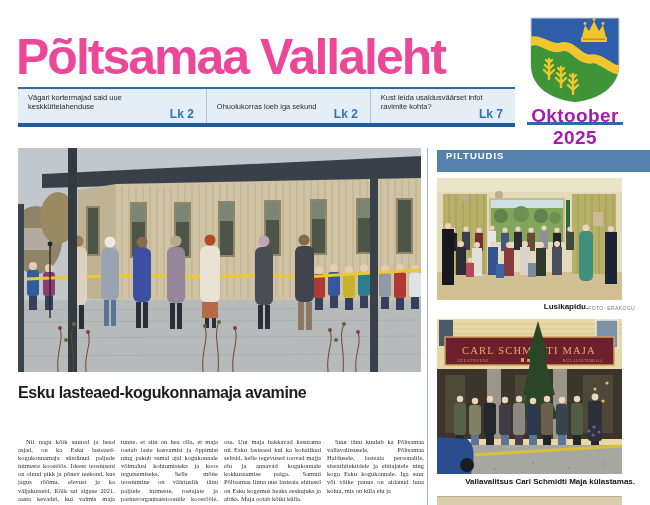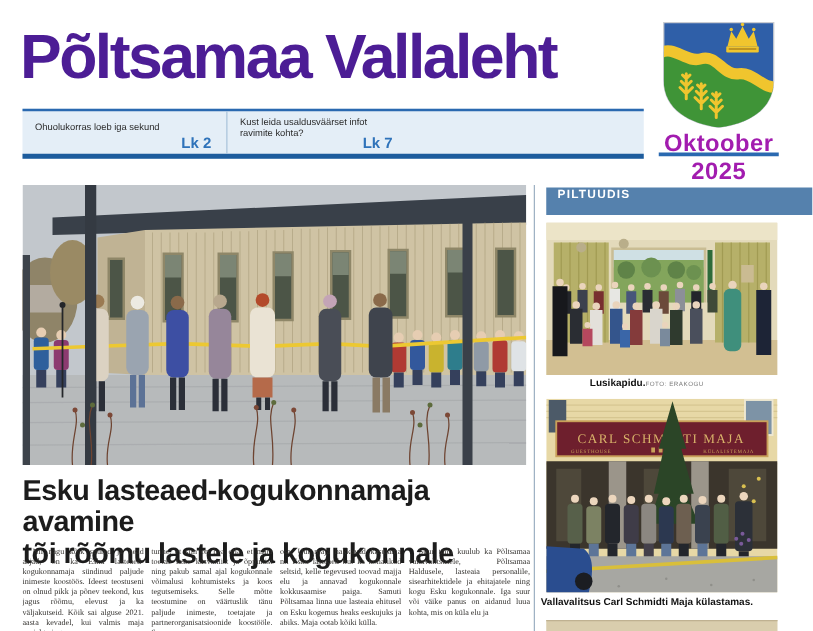--- a/index.html
+++ b/index.html
@@ -3,67 +3,67 @@
 <meta charset="utf-8">
 <style>
   * { margin:0; padding:0; box-sizing:border-box; }
   html,body { background:#ffffff; }
   .page {
     position:relative; width:650px; height:505px; background:#ffffff;
     overflow:hidden; font-family:"Liberation Sans", sans-serif;
   }
   
   .np-title {
-    position:absolute; left:16px; top:20px; width:500px;
+    position:absolute; left:16px; top:32px; width:500px;
     font-size:50px; font-weight:700; letter-spacing:-2px; line-height:1;
-    color:#4c1d95; white-space:nowrap;
+    color:#ec4899; white-space:nowrap;
   }
   .crest { position:absolute; left:527px; top:15px; width:96px; height:89px; }
   .issue-date {
     position:absolute; left:527px; top:105px; width:96px; text-align:center;
     font-size:19px; font-weight:600; color:#a21caf; letter-spacing:.4px;
   }
   .crest-rule { position:absolute; left:527px; top:122px; width:96px; height:3px; background:#2a69b0; }
   
   .teaser-bar {
     position:absolute; left:18px; top:87px; width:497px; height:40px;
     background:#e4eef7; border-top:2px solid #2a69b0; border-bottom:4px solid #1d5c9d;
     display:flex;
   }
   .teaser { position:relative; padding:4px 8px 2px 10px; border-right:1px solid #a9c3dc; }
   .teaser:last-child { border-right:none; }
   .t1 { width:38%; } .t2 { width:33%; } .t3 { width:29%; }
   .teaser-text { font-size:7.5px; line-height:9px; color:#2b2b2b; font-weight:500; display:block; max-width:130px; }
-  .t2 .teaser-text { margin-top:4px; }
+  .t2 .teaser-text { margin-top:9px; }
   .teaser-page { position:absolute; right:12px; bottom:2px; font-size:12px; font-weight:700; color:#2f73ba; }
   
   .lead-photo { position:absolute; left:18px; top:148px; width:403px; height:224px; }
   .headline {
     position:absolute; left:18px; top:380px; width:404px;
-    font-size:23px; font-weight:700; color:#1c1c1c; line-height:25px; letter-spacing:-.4px;
+    font-size:16px; font-weight:700; color:#1c1c1c; line-height:25px; letter-spacing:-.4px;
   }
   .article-cols { position:absolute; left:18px; top:438px; width:407px; height:67px; overflow:hidden; display:flex; gap:6px; }
   .acol {
     width:97px; font-family:"Liberation Serif", serif; font-size:6.5px; line-height:8.1px;
     color:#33312e; text-align:justify; overflow:hidden;
   }
   .indent { text-indent:8px; }
   .v-divider { position:absolute; left:427px; top:148px; width:1px; height:357px; background:#9fb2c4; }
   
   .side-bar-head {
     position:absolute; left:437px; top:150px; width:215px; height:22px; background:#5581ad;
     color:#ffffff; font-size:9.5px; font-weight:700; letter-spacing:1px;
     display:flex; align-items:flex-start; padding-left:9px;
   }
   .sfig { position:absolute; left:437px; width:185px; }
   .fig1 { top:178px; height:122px; }
   .fig2 { top:319px; height:155px; }
   .fig3 { top:496px; height:9px; background:#d9cdad; border-top:1px solid #bfb191; }
   .sfig svg { display:block; }
-  .cap-row { position:absolute; left:425px; width:185px; display:flex; justify-content:center; align-items:flex-end; }
+  .cap-row { position:absolute; left:450px; width:185px; display:flex; justify-content:flex-end; align-items:flex-end; }
   .cap1 { top:302px; } .cap2 { top:477px; }
   .cap-text { font-size:8px; font-weight:700; color:#121212; }
   .cap-credit { font-size:5px; color:#7a7a7a; letter-spacing:.4px; }
 </style>
 </head>
 <body>
 
 <div class="page">
 
   <div class="np-title">Põltsamaa Vallaleht</div>
@@ -91,20 +91,24 @@
         <path d="M34,72 L34,52 M34,68 L29,63 M34,68 L39,63 M34,62 L30,58 M34,62 L38,58 M34,56 L31,53 M34,56 L37,53"></path>
         <path d="M46,79 L46,59 M46,75 L41,70 M46,75 L51,70 M46,69 L42,65 M46,69 L50,65 M46,63 L43,60 M46,63 L49,60"></path>
       </g>
     </g>
   </svg>
 
   <div class="issue-date">Oktoober 2025</div>
   <div class="crest-rule"></div>
 
   <div class="teaser-bar">
+    <div class="teaser t1">
+      <span class="teaser-text">Vägari kortermajad said uue keskküttelahenduse</span>
+      <span class="teaser-page">Lk 2</span>
+    </div>
     <div class="teaser t2">
       <span class="teaser-text">Ohuolukorras loeb iga sekund</span>
       <span class="teaser-page">Lk 2</span>
     </div>
     <div class="teaser t3">
       <span class="teaser-text">Kust leida usaldusväärset infot ravimite kohta?</span>
       <span class="teaser-page">Lk 7</span>
     </div>
   </div>
 
@@ -327,21 +331,20 @@
       <circle cx="56" cy="176" r="2"></circle>
         <circle cx="48" cy="192" r="2"></circle>
         <circle cx="201" cy="174" r="2"></circle>
         <circle cx="326" cy="176" r="2"></circle>
         <circle cx="318" cy="192" r="2"></circle>
     </g>
   </svg>
 
   <h2 class="headline">
     <span>Esku lasteaed-kogukonnamaja avamine</span><br>
-    <span>tõi rõõmu lastele ja kogukonnale</span>
   </h2>
 
   <div class="article-cols">
     <div class="acol indent">Nii nagu kõik suured ja head asjad, on ka Esku lasteaed-kogukonnamaja sündinud paljude inimeste koostöös. Ideest teostuseni on olnud pikk ja põnev teekond, kus jagus rõõmu, elevust ja ka väljakutseid. Kõik sai alguse 2021. aasta kevadel, kui valmis maja projekt ning</div>
     <div class="acol">tunne, et siin on hea olla, et maja toetab laste kasvamist ja õppimist ning pakub samal ajal kogukonnale võimalusi kohtumisteks ja koos tegutsemiseks. Selle mõtte teostumine on väärtuslik tänu paljude inimeste, toetajate ja partnerorganisatsioonide koostööle. Suur</div>
     <div class="acol">osa. Uut maja hakkavad kasutama nii Esku lasteaed kui ka kohalikud seltsid, kelle tegevused toovad majja elu ja annavad kogukonnale kokkusaamise paiga. Samuti Põltsamaa linna uue lasteaia ehitusel on Esku kogemus heaks eeskujuks ja abiks. Maja ootab kõiki külla.</div>
     <div class="acol indent">Suur tänu kuulub ka Põltsamaa vallavalitsusele, Põltsamaa Haldusele, lasteaia personalile, sisearhitektidele ja ehitajatele ning kogu Esku kogukonnale. Iga suur või väike panus on aidanud luua kohta, mis on küla elu ja</div>
   </div>
 
   <div class="v-divider"></div>

